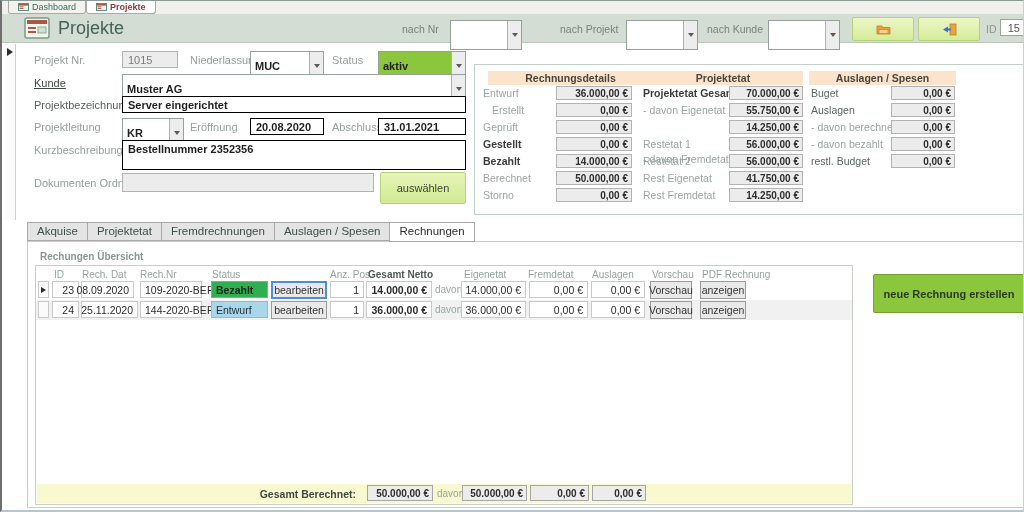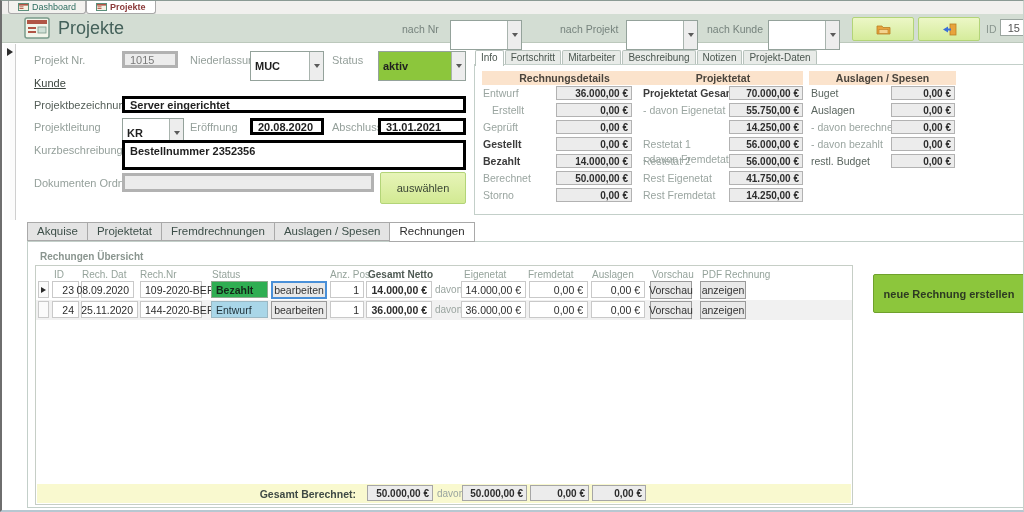--- a/index.html
+++ b/index.html
@@ -29,21 +29,21 @@
     border:1px solid #b3d478; border-radius:2px; display:flex; align-items:center; justify-content:center; cursor:pointer; }
   .id-label{ position:absolute; left:984px; top:9px; font-size:10.5px; color:#8a968f; }
   .id-box{ position:absolute; left:998px; top:5px; width:24px; height:17px; background:#fff; border:1px solid #9aa59f;
     font-size:11px; color:#555; display:flex; align-items:center; justify-content:flex-end; padding:0 3px; }
   
   .rec-sel{ position:absolute; left:2px; top:43px; width:12px; height:176px; border-right:1px solid #cfcfcf; background:#fbfbfb; }
   .tri{ width:0; height:0; border-left:6px solid #2b2b2b; border-top:4px solid transparent; border-bottom:4px solid transparent; margin:4px 0 0 3px; }
   .lbl{ position:absolute; font-size:11px; color:#95a09b; white-space:nowrap; }
   .lbl-dark{ color:#555f59; }
   .lbl-link{ color:#3d4640; text-decoration:underline; }
-  .fbox{ position:absolute; height:17px; border:3px solid #000000; background:#fff; font-size:11px; font-weight:bold; color:#1f1f1f;
+  .fbox{ position:absolute; height:17px; border:1px solid #000000; background:#fff; font-size:11px; font-weight:bold; color:#1f1f1f;
     display:flex; align-items:center; padding:0 5px; white-space:nowrap; overflow:hidden; }
   .fbox.gray{ background:#ececec; border-color:#b2b2b2; color:#7a7a7a; font-weight:normal; }
   .fbox.multiline{ align-items:flex-start; padding-top:2px; }
   .status-green .cval{ background:#8cc63c; }
   .lite-green-btn{ position:absolute; background:linear-gradient(#e7f4b8,#d2ea93); border:1px solid #b3d478; border-radius:2px;
     font-size:11px; color:#3a4534; display:flex; align-items:center; justify-content:center; cursor:pointer; }
   
   .panel-tabs{ position:absolute; left:473px; top:49px; display:flex; gap:1px; }
   .ptab{ height:15px; padding:1px 5px; font-size:10px; color:#4a564f; background:#e8ebe8; border:1px solid #b7c2bc; border-bottom:none;
     border-radius:2px 2px 0 0; cursor:pointer; }
@@ -182,20 +182,26 @@
 
   <div class="lbl" style="left:330px; top:53px;">Status</div>
   <div class="combo status-green" style="left:376px; top:50px; width:88px;">
     <span class="cval">aktiv</span>
     <span class="carrow">
         <span class="arr"></span>
       </span>
   </div>
 
   <div class="lbl lbl-link" style="left:32px; top:76px;">Kunde</div>
+  <div class="combo" style="left:120px; top:73px; width:344px;">
+    <span class="cval">Muster AG</span>
+    <span class="carrow">
+        <span class="arr"></span>
+      </span>
+  </div>
 
   <div class="lbl lbl-dark" style="left:32px; top:98px;">Projektbezeichnung</div>
   <div class="fbox" style="left:120px; top:95px; width:344px;">Server eingerichtet</div>
 
   <div class="lbl" style="left:32px; top:120px;">Projektleitung</div>
   <div class="combo" style="left:120px; top:117px; width:62px;">
     <span class="cval">KR</span>
     <span class="carrow">
         <span class="arr"></span>
       </span>
@@ -205,31 +211,23 @@
   <div class="lbl" style="left:330px; top:120px;">Abschluss</div>
   <div class="fbox" style="left:376px; top:117px; width:88px;">31.01.2021</div>
 
   <div class="lbl" style="left:32px; top:143px;">Kurzbeschreibung</div>
   <div class="fbox multiline" style="left:120px; top:139px; width:344px; height:30px;">Bestellnummer 2352356</div>
 
   <div class="lbl" style="left:32px; top:176px;">Dokumenten Ordner</div>
   <div class="fbox gray" style="left:120px; top:172px; width:252px; height:19px;"></div>
   <div class="lite-green-btn" style="left:378px; top:171px; width:86px; height:32px;">auswählen</div>
 
-  <div class="panel-tabs">
-    <div class="ptab active">Info</div>
-    <div class="ptab">Fortschritt</div>
-    <div class="ptab">Mitarbeiter</div>
-    <div class="ptab">Beschreibung</div>
-    <div class="ptab">Notizen</div>
-    <div class="ptab">Projekt-Daten</div>
-  </div>
 
   <div class="panel">
-    <div class="sec-hdr" style="left:7px; width:165px;">Rechnungsdetails</div>
+    <div class="sec-hdr" style="left:13px; width:165px;">Rechnungsdetails</div>
     <div class="p-lbl" style="left:8px; top:22px;">Entwurf</div>
     <div class="p-val" style="left:81px; top:21px; width:76px;">36.000,00 €</div>
     <div class="p-lbl" style="left:8px; top:39px;margin-left:9px;">Erstellt</div>
     <div class="p-val" style="left:81px; top:38px; width:76px;">0,00 €</div>
     <div class="p-lbl" style="left:8px; top:56px;">Geprüft</div>
     <div class="p-val" style="left:81px; top:55px; width:76px;">0,00 €</div>
     <div class="p-lbl bold" style="left:8px; top:73px;">Gestellt</div>
     <div class="p-val" style="left:81px; top:72px; width:76px;">0,00 €</div>
     <div class="p-lbl bold" style="left:8px; top:90px;">Bezahlt</div>
     <div class="p-val" style="left:81px; top:89px; width:76px;">14.000,00 €</div>

